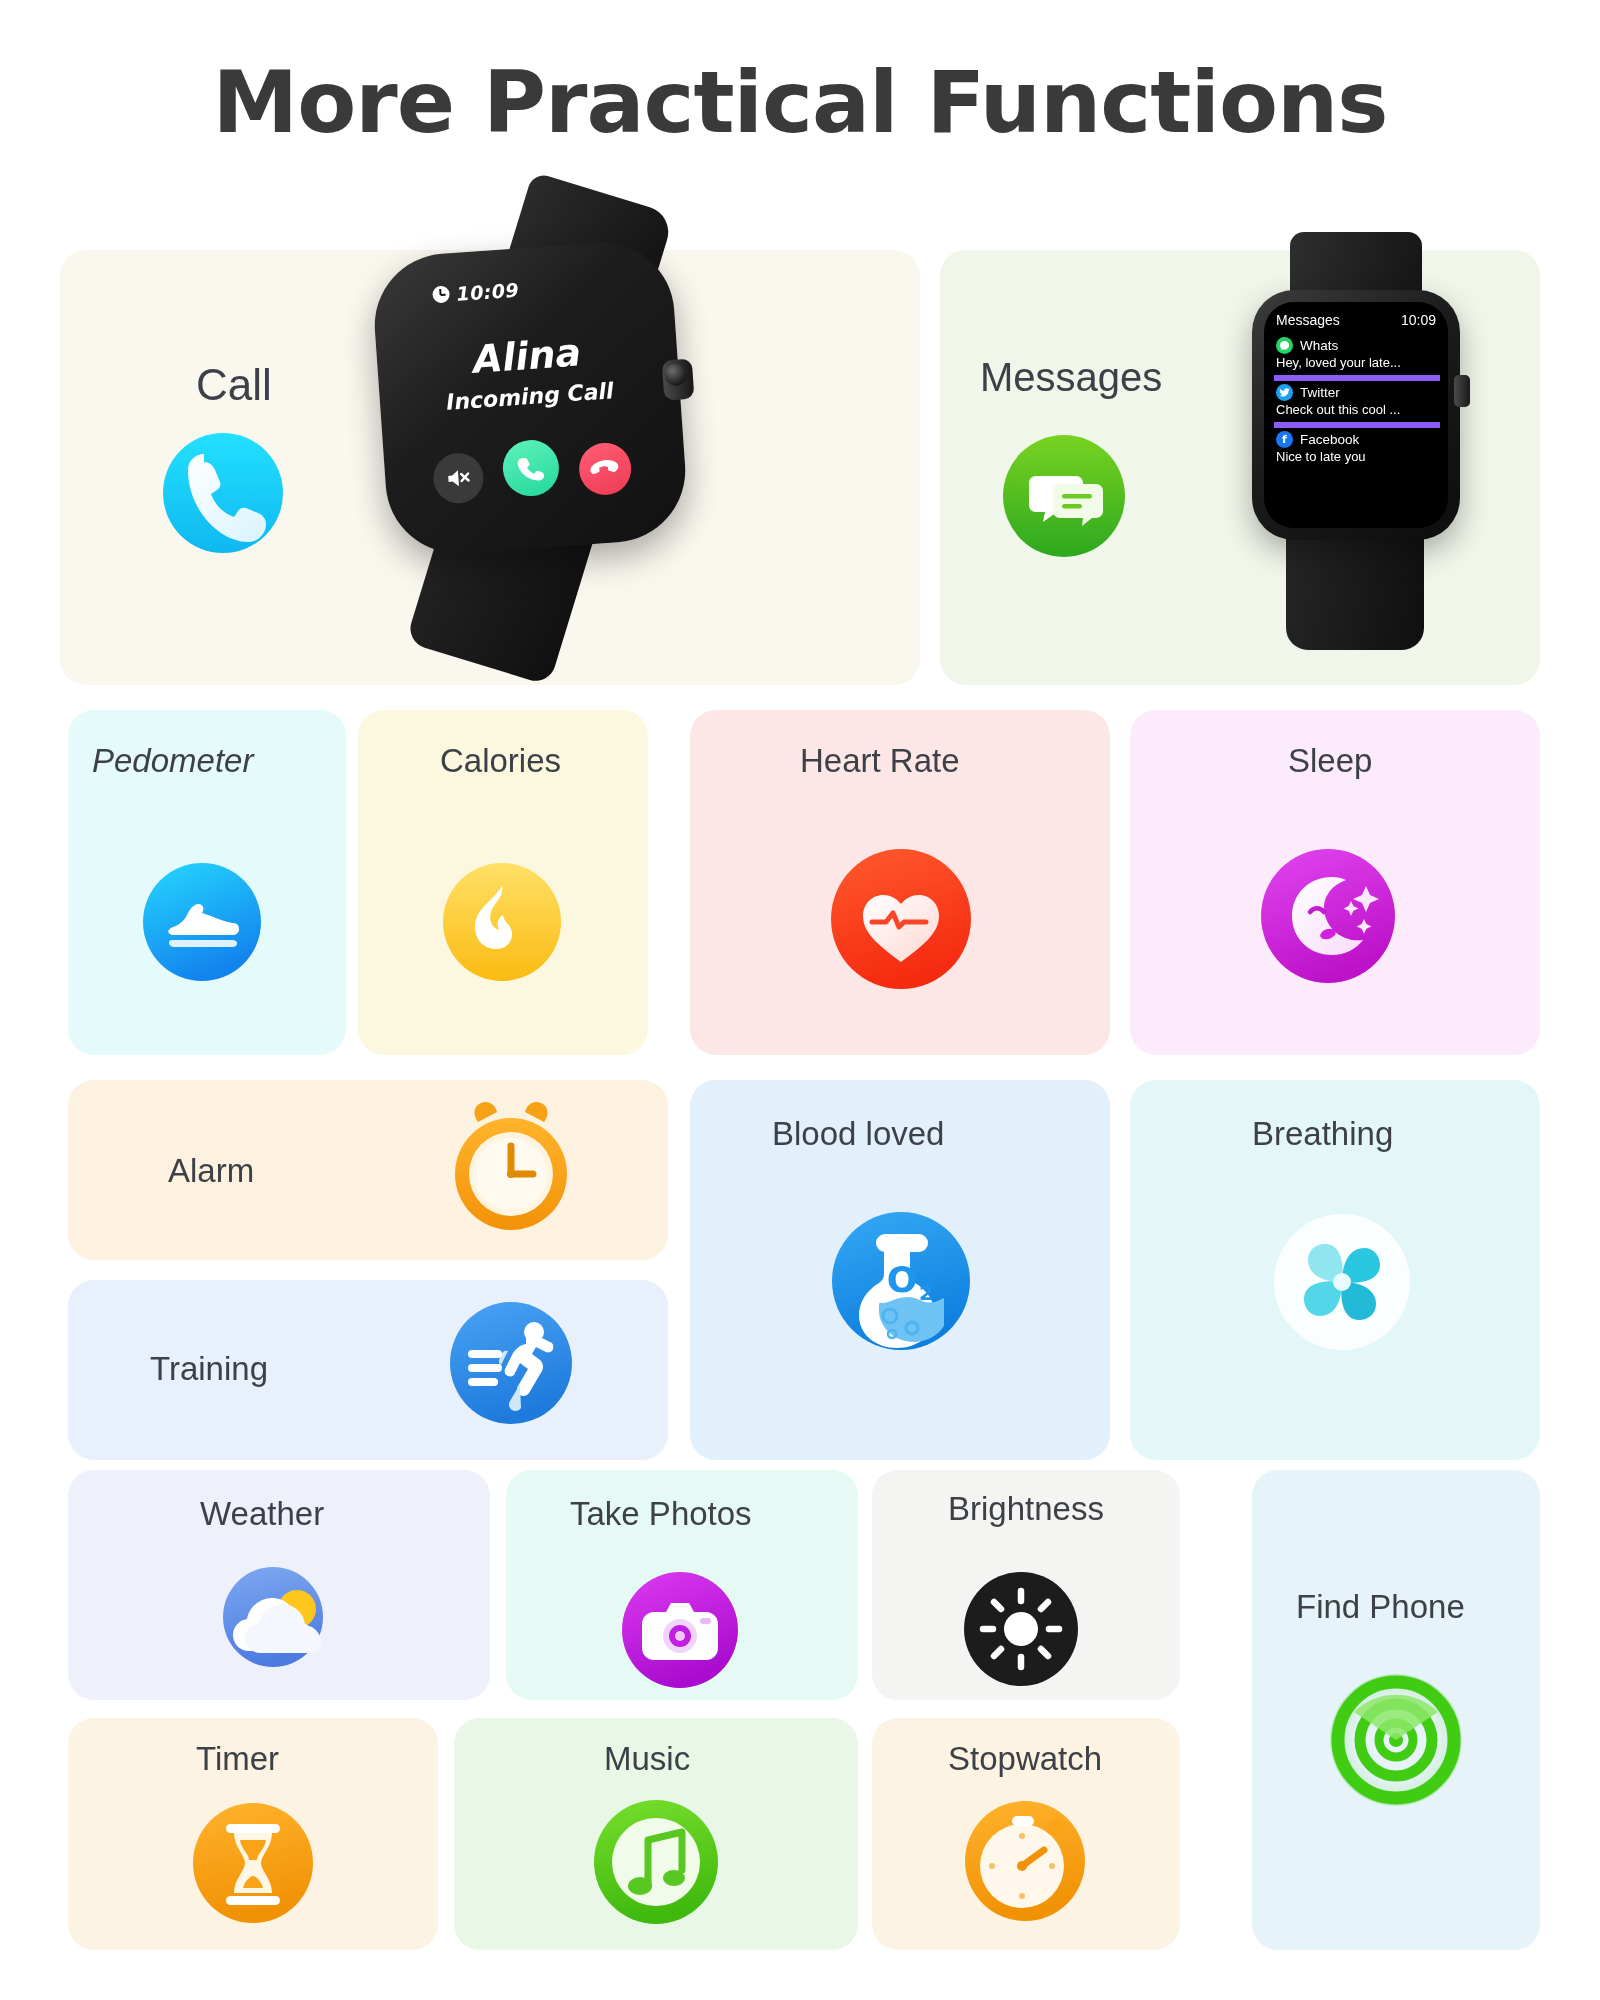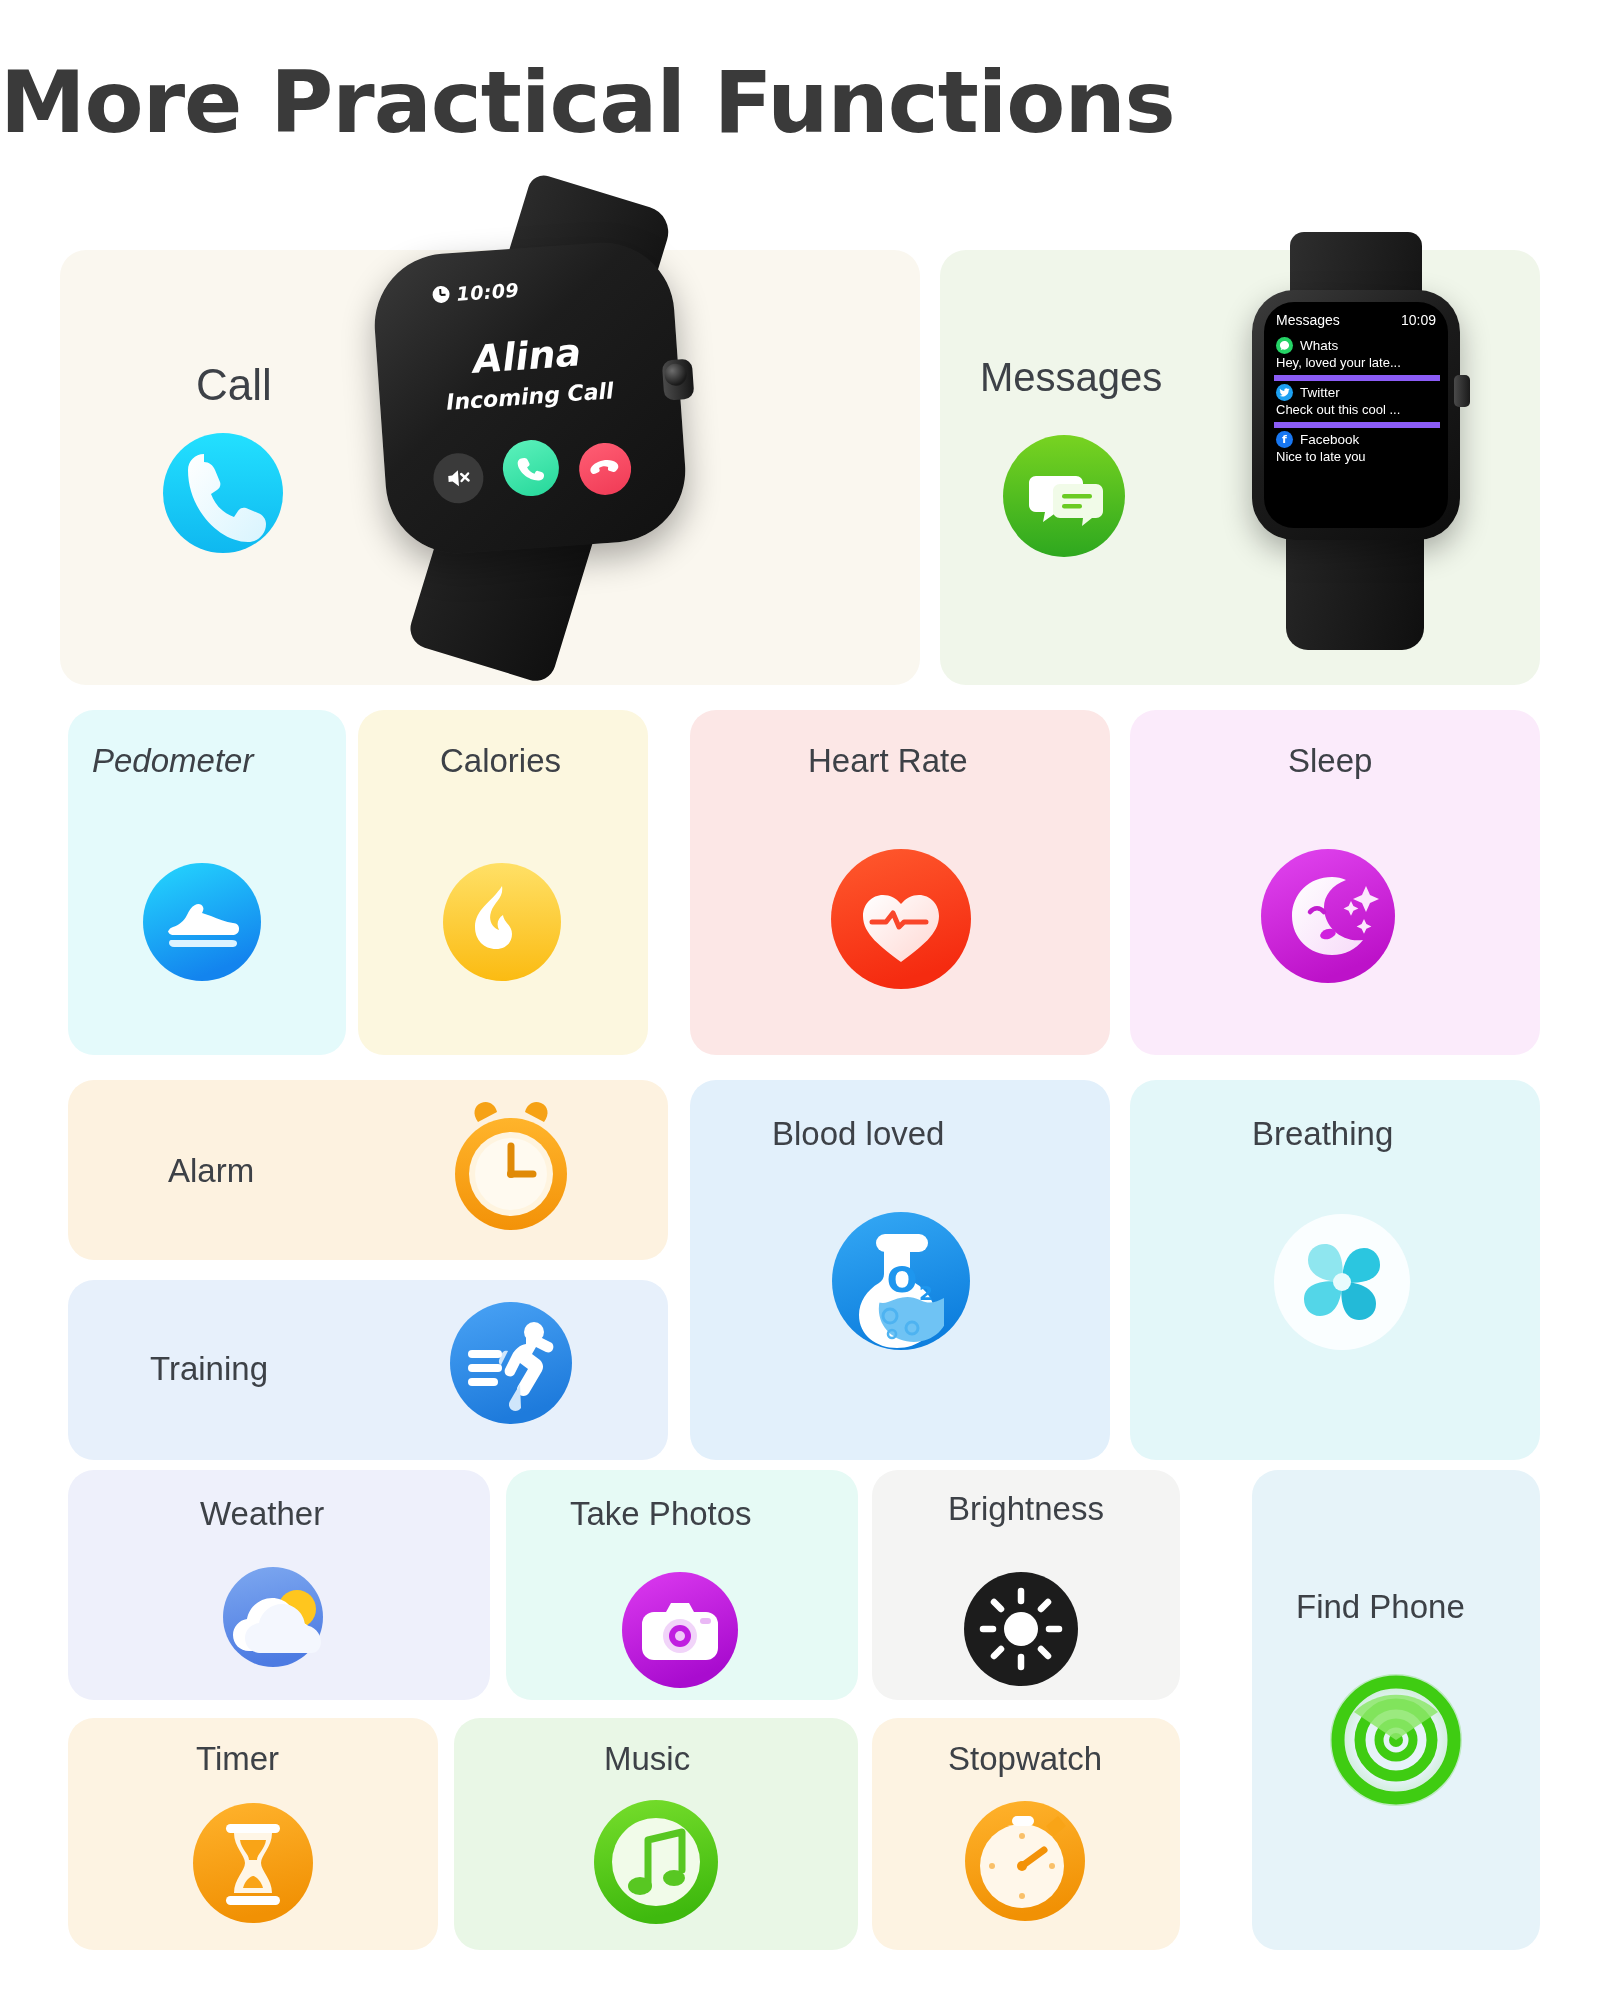--- a/index.html
+++ b/index.html
@@ -6,21 +6,21 @@
   html, body {
     width: 1600px; height: 2000px;
     background: #ffffff;
     font-family: "Liberation Sans", sans-serif;
     overflow: hidden;
   }
   .page { position: relative; width: 1600px; height: 2000px; background:#fff; }
 
   .page-title {
     position: absolute; left: 0; top: 52px; width: 1600px;
-    text-align: left;
+    text-align: center;
     font-size: 86px; font-weight: 700; letter-spacing: -1px;
     color: #3a3a3a;
     font-family: "DejaVu Sans", sans-serif;
   }
 
   .card {
     position: absolute;
     border-radius: 26px;
     overflow: hidden;
   }
@@ -319,21 +319,21 @@
         <stop offset="0%" stop-color="#FFE066"></stop>
             <stop offset="100%" stop-color="#FBBB12"></stop>
           </linearGradient>
         </defs>
       <circle cx="62" cy="62" r="59" fill="url(#gcal)"></circle>
       <path d="M62 26c2 12-8 16-11 26-3 9 2 16 8 18-3-6-1-12 4-15 1 8 9 10 9 19 0 9-7 15-16 15-12 0-21-9-21-22 0-18 17-25 27-41z" fill="#fff"></path>
     </svg>
   </div>
 
   <div class="card" style="left:690px; top:710px; width:420px; height:345px; background:#FCE7E6;"></div>
-  <div class="card-label" style="left:800px; top:742px;margin-left:8px;">Heart Rate</div>
+  <div class="card-label" style="left:800px; top:742px;">Heart Rate</div>
   <div class="icon-wrap" style="left:828px; top:846px; width:146px; height:146px;">
     <svg width="146" height="146" viewBox="0 0 146 146">
       <defs>
         <linearGradient id="ghr" x1="0" y1="0" x2="0.3" y2="1">
           <stop offset="0%" stop-color="#FF5A2E"></stop>
             <stop offset="100%" stop-color="#F52B10"></stop>
           </linearGradient>
         <linearGradient id="ghrw" x1="0" y1="0" x2="1" y2="1">
           <stop offset="0%" stop-color="#ffffff"></stop>
             <stop offset="100%" stop-color="#FFD7D2"></stop>

